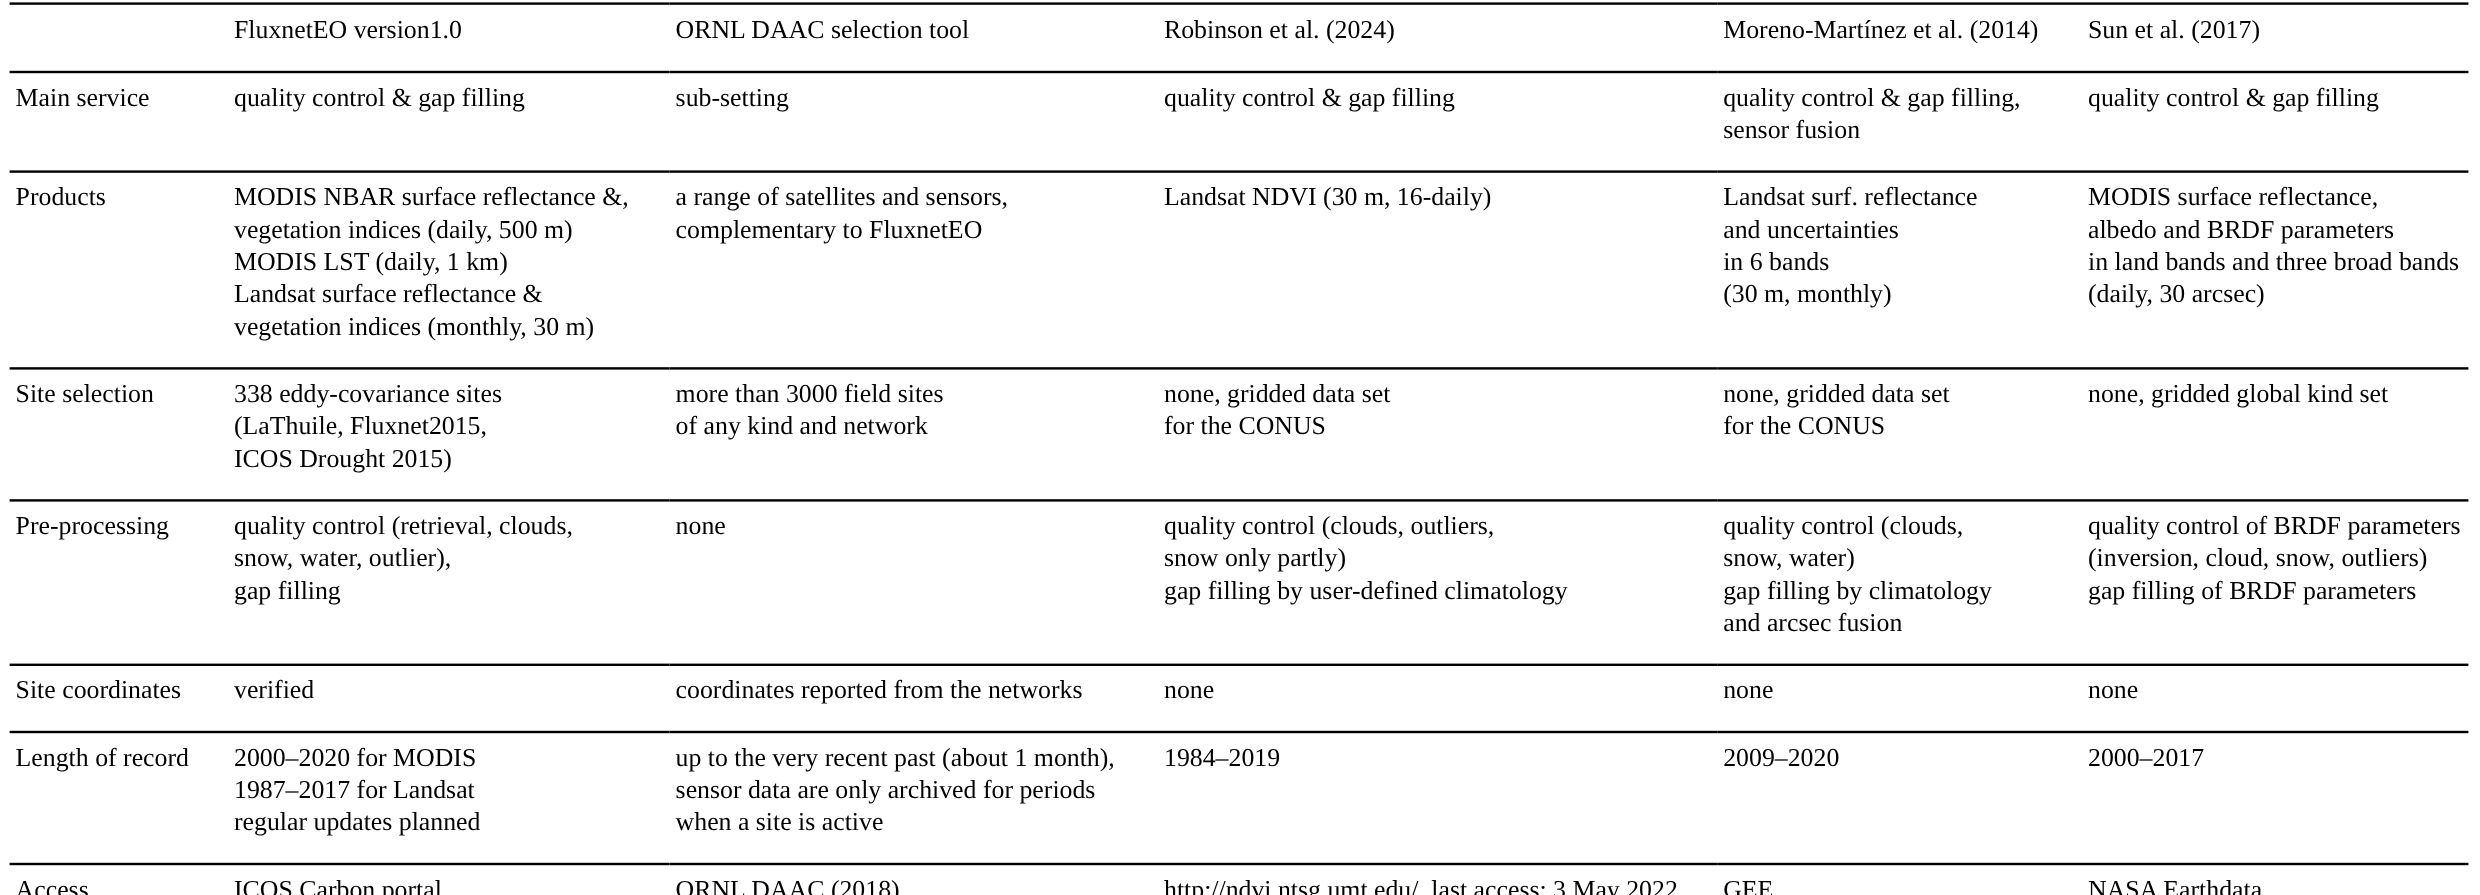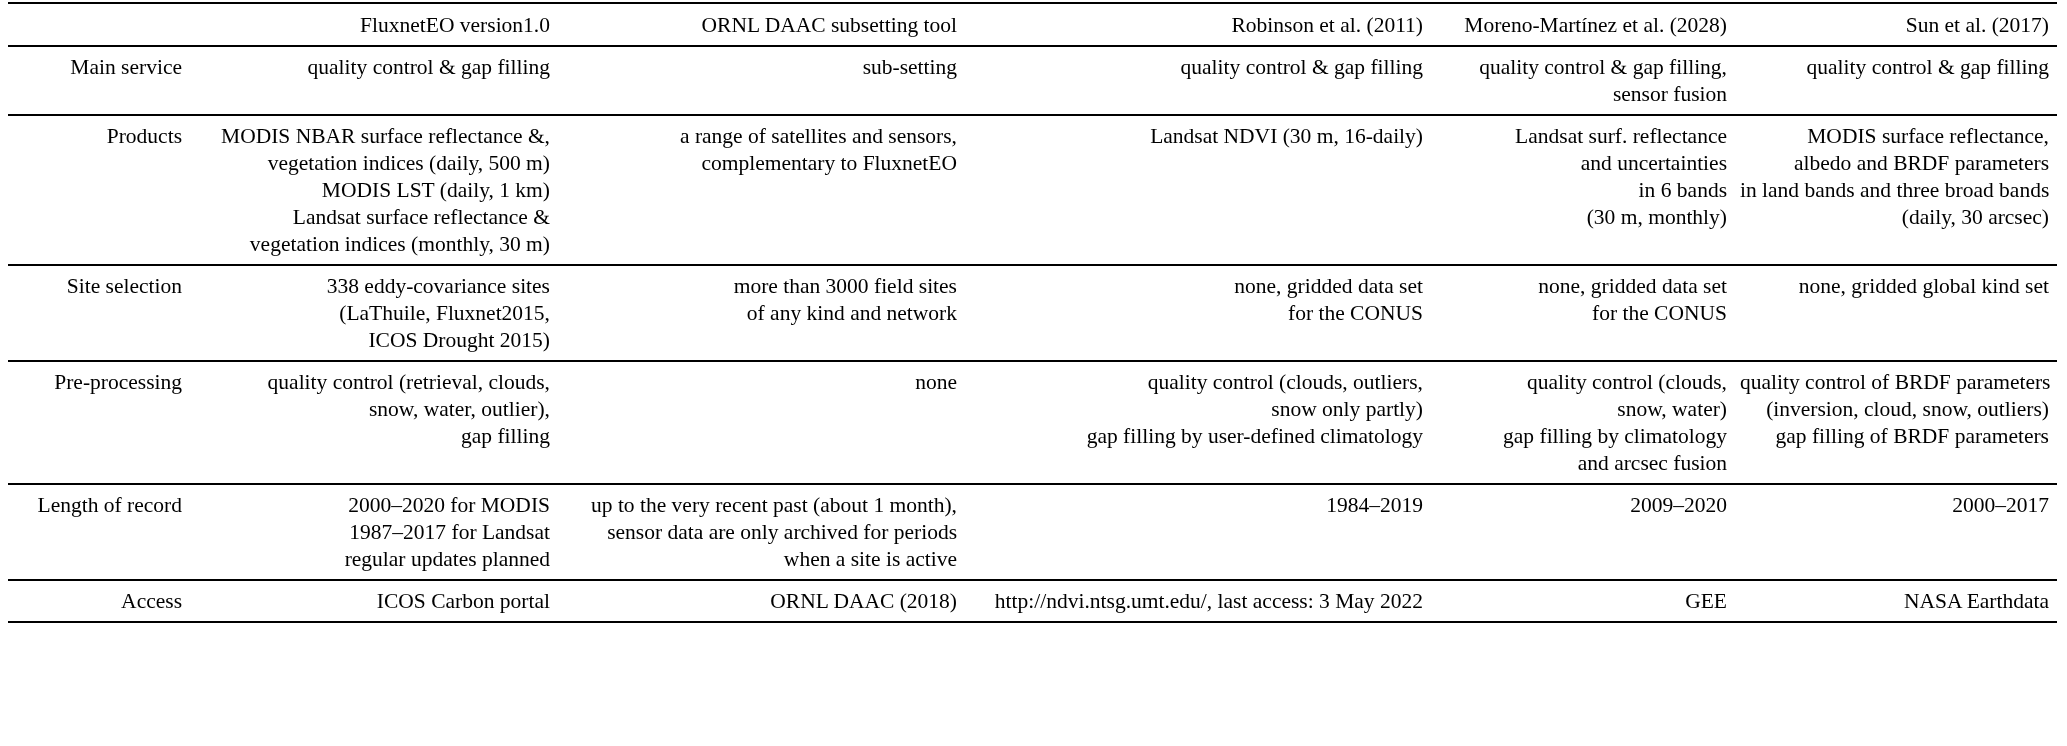--- a/index.html
+++ b/index.html
@@ -22,23 +22,23 @@
     border-collapse: collapse;
     table-layout: fixed;
     border-top: 2.5px solid #000;
     border-bottom: 2.5px solid #000;
   }
   .paper-table th,
   .paper-table td {
     font-weight: normal;
     font-size: 21.5px;
     line-height: 27px;
-    text-align: right;
+    text-align: left;
     vertical-align: top;
-    padding: 7px 8px 6px 5px;
+    padding: 7px 8px 20px 5px;
     overflow: visible;
   }
   .paper-table thead th {
     border-bottom: 2px solid #000;
     padding-top: 8px;
   }
   .paper-table tbody tr {
     border-top: 2px solid #000;
     margin-left: 28px;
   }
@@ -58,23 +58,23 @@
     <col style="width:368px">
     <col style="width:407px">
     <col style="width:466px">
     <col style="width:304px">
     <col style="width:322px">
   </colgroup>
   <thead>
     <tr>
       <th></th>
       <th>FluxnetEO version1.0</th>
-      <th>ORNL DAAC subsetting tool</th>
-      <th>Robinson et al. (2011)</th>
-      <th>Moreno-Martínez et al. (2028)</th>
+      <th>ORNL DAAC selection tool</th>
+      <th>Robinson et al. (2024)</th>
+      <th>Moreno-Martínez et al. (2014)</th>
       <th>Sun et al. (2017)</th>
     </tr>
   </thead>
   <tbody>
     <tr>
       <th>Main service</th>
       <td>
           <div class="cell-line">quality control &amp; gap filling</div>
         </td>
       <td>
@@ -164,20 +164,38 @@
           <div class="cell-line">gap filling by climatology</div>
           <div class="cell-line">and arcsec fusion</div>
         </td>
       <td>
           <div class="cell-line">quality control of BRDF parameters</div>
           <div class="cell-line">(inversion, cloud, snow, outliers)</div>
           <div class="cell-line">gap filling of BRDF parameters</div>
         </td>
     </tr>
     <tr>
+      <th>Site coordinates</th>
+      <td>
+          <div class="cell-line">verified</div>
+        </td>
+      <td>
+          <div class="cell-line">coordinates reported from the networks</div>
+        </td>
+      <td>
+          <div class="cell-line">none</div>
+        </td>
+      <td>
+          <div class="cell-line">none</div>
+        </td>
+      <td>
+          <div class="cell-line">none</div>
+        </td>
+    </tr>
+    <tr>
       <th>Length of record</th>
       <td>
           <div class="cell-line">2000–2020 for MODIS</div>
           <div class="cell-line">1987–2017 for Landsat</div>
           <div class="cell-line">regular updates planned</div>
         </td>
       <td>
           <div class="cell-line">up to the very recent past (about 1 month),</div>
           <div class="cell-line">sensor data are only archived for periods</div>
           <div class="cell-line">when a site is active</div>

